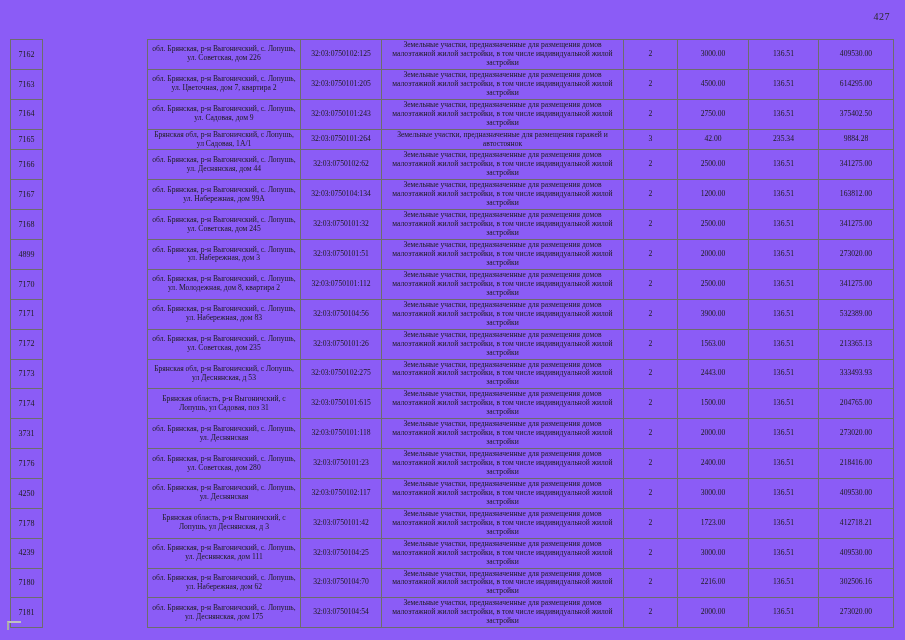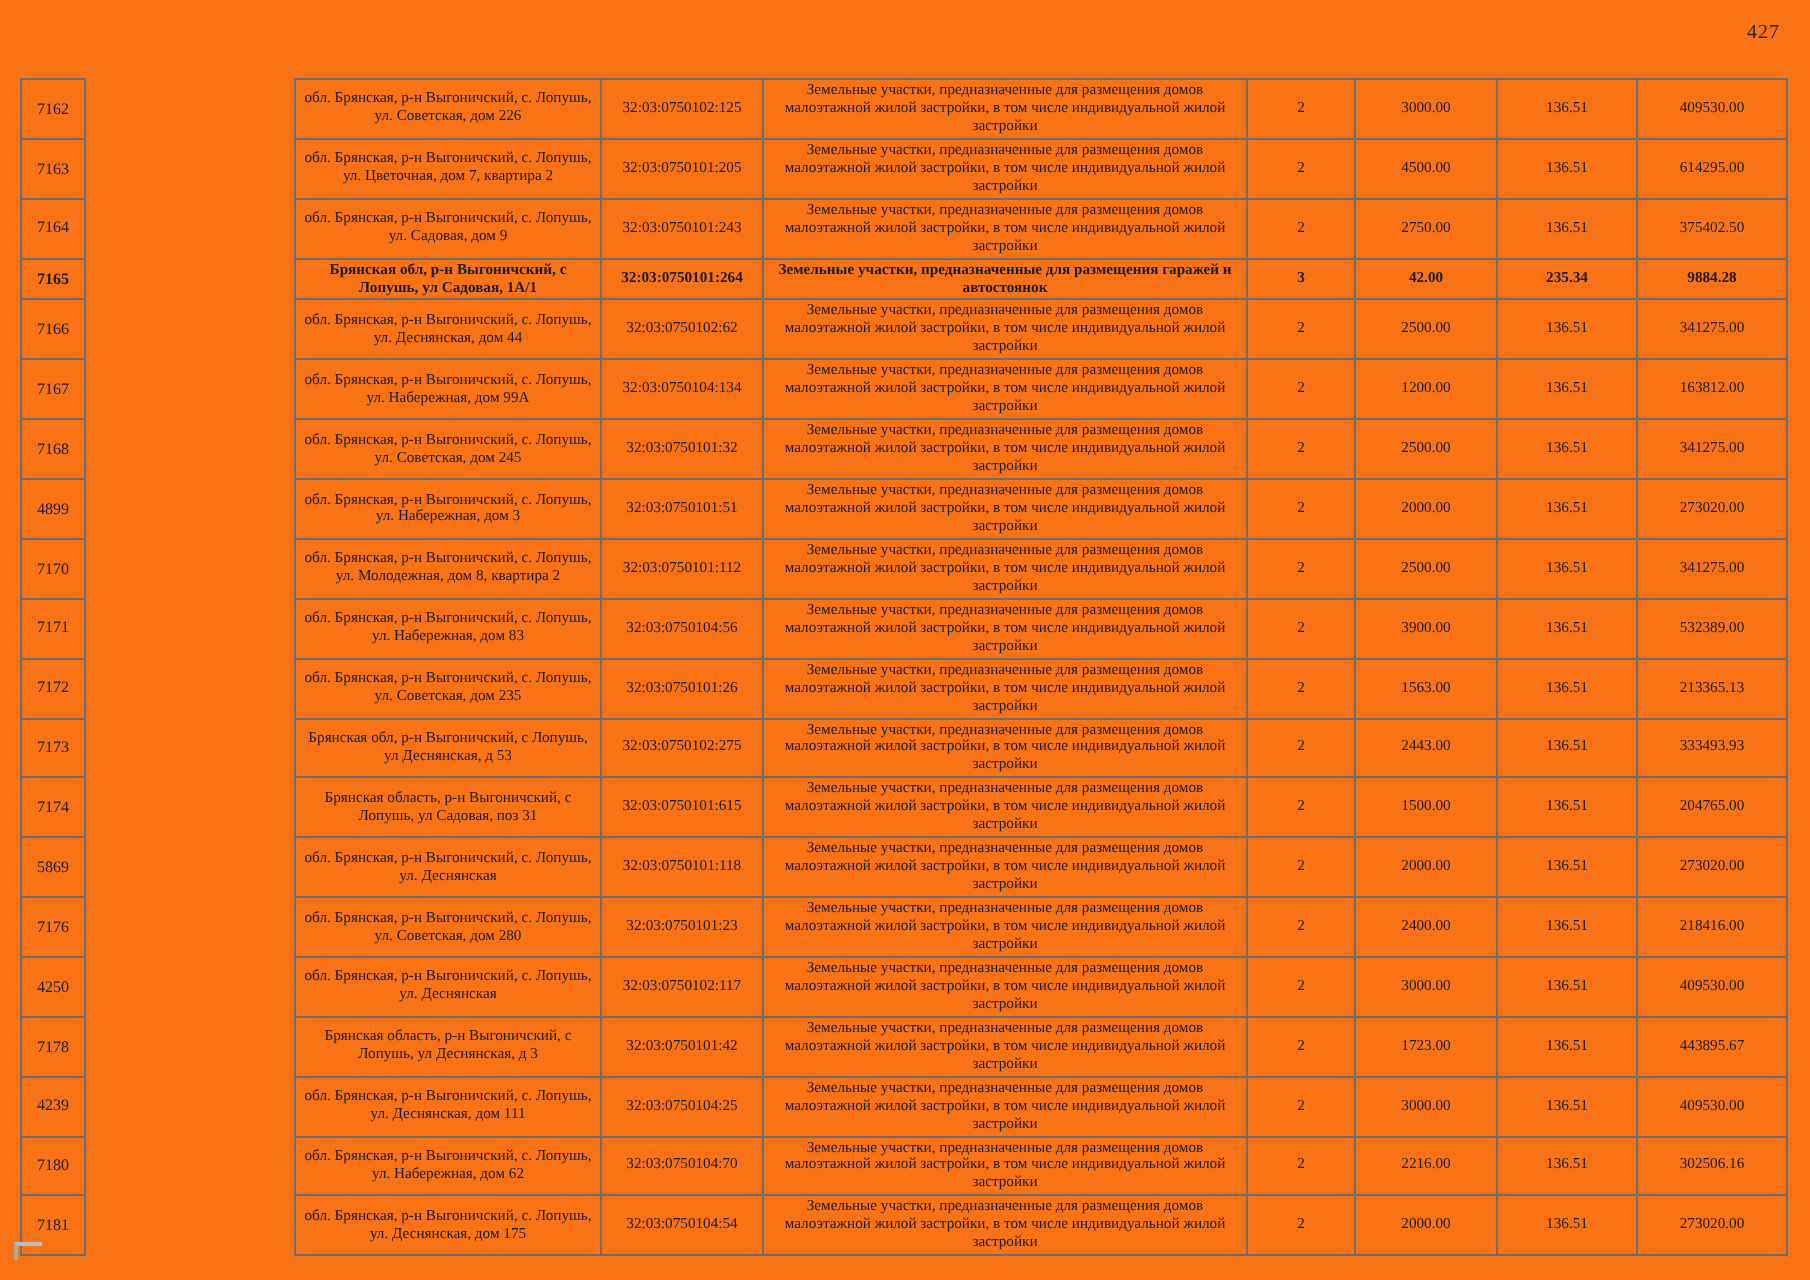--- a/index.html
+++ b/index.html
@@ -5,21 +5,21 @@
   html, body {
     margin: 0;
     padding: 0;
     background: #ffffff;
     font-family: "Liberation Serif", "DejaVu Serif", serif;
   }
   .page {
     position: relative;
     width: 905px;
     height: 640px;
-    background: #f97316;
+    background: #8b5cf6;
     overflow: hidden;
   }
   .page-number {
     position: absolute;
     top: 11px;
     right: 15px;
     font-size: 10px;
     color: #2a2a2a;
     letter-spacing: 0.5px;
   }
@@ -48,21 +48,20 @@
     padding: 0;
   }
   .doc-table td.num {
     font-size: 8px;
   }
   .doc-table tr {
     height: 27.6px;
   }
   .doc-table tr.short {
     height: 20px;
-    font-weight: bold;
   }
   .artifact {
     position: absolute;
     left: 7px;
     top: 621px;
     width: 12px;
     height: 7px;
     border-left: 2px solid #aaaaaa;
     border-top: 2px solid #c0c0c0;
   }
@@ -224,21 +223,21 @@
     <td class="spacer"></td>
     <td class="b">Брянская область, р-н Выгоничский, с Лопушь, ул Садовая, поз 31</td>
     <td class="b">32:03:0750101:615</td>
     <td class="b">Земельные участки, предназначенные для размещения домов малоэтажной жилой застройки, в том числе индивидуальной жилой застройки</td>
     <td class="b">2</td>
     <td class="b">1500.00</td>
     <td class="b">136.51</td>
     <td class="b">204765.00</td>
   </tr>
         <tr>
-    <td class="b num">5869</td>
+    <td class="b num">3731</td>
     <td class="spacer"></td>
     <td class="b">обл. Брянская, р-н Выгоничский, с. Лопушь, ул. Деснянская</td>
     <td class="b">32:03:0750101:118</td>
     <td class="b">Земельные участки, предназначенные для размещения домов малоэтажной жилой застройки, в том числе индивидуальной жилой застройки</td>
     <td class="b">2</td>
     <td class="b">2000.00</td>
     <td class="b">136.51</td>
     <td class="b">273020.00</td>
   </tr>
         <tr>
@@ -265,21 +264,21 @@
   </tr>
         <tr>
     <td class="b num">7178</td>
     <td class="spacer"></td>
     <td class="b">Брянская область, р-н Выгоничский, с Лопушь, ул Деснянская, д 3</td>
     <td class="b">32:03:0750101:42</td>
     <td class="b">Земельные участки, предназначенные для размещения домов малоэтажной жилой застройки, в том числе индивидуальной жилой застройки</td>
     <td class="b">2</td>
     <td class="b">1723.00</td>
     <td class="b">136.51</td>
-    <td class="b">443895.67</td>
+    <td class="b">412718.21</td>
   </tr>
         <tr>
     <td class="b num">4239</td>
     <td class="spacer"></td>
     <td class="b">обл. Брянская, р-н Выгоничский, с. Лопушь, ул. Деснянская, дом 111</td>
     <td class="b">32:03:0750104:25</td>
     <td class="b">Земельные участки, предназначенные для размещения домов малоэтажной жилой застройки, в том числе индивидуальной жилой застройки</td>
     <td class="b">2</td>
     <td class="b">3000.00</td>
     <td class="b">136.51</td>

